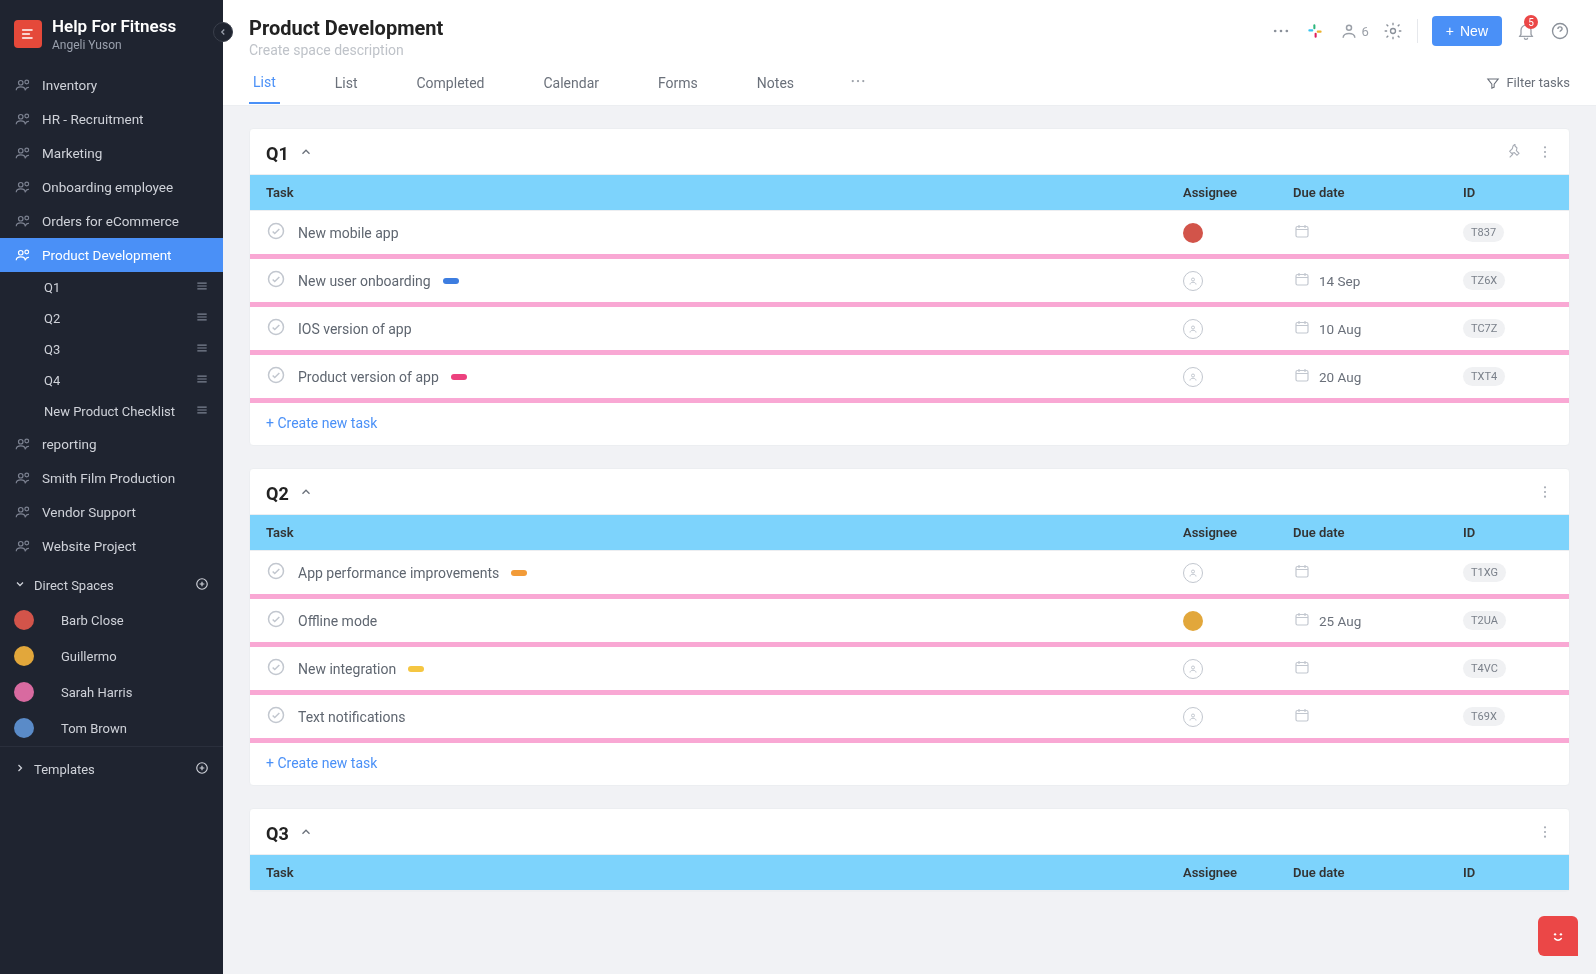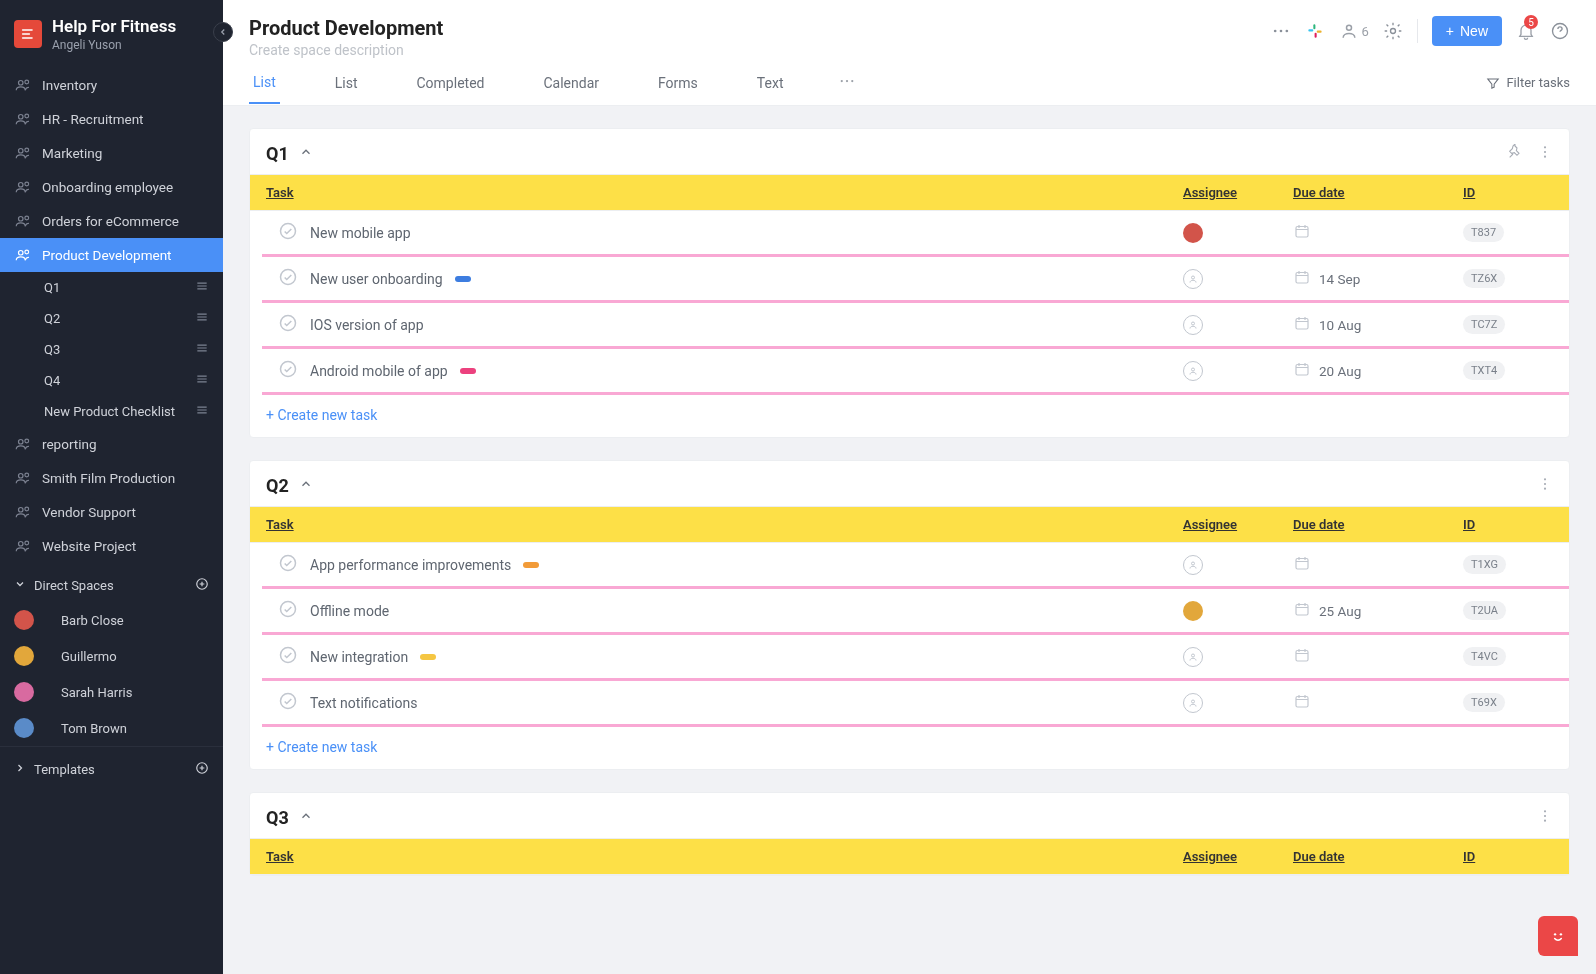--- a/index.html
+++ b/index.html
@@ -52,22 +52,22 @@
 .tabmore { color:#9ba0a8; cursor:pointer; padding-bottom:12px; }
 .filter-link { display:flex; align-items:center; gap:6px; color:#6a707a; font-size:13px; padding-bottom:12px; cursor:pointer; }
 
 .content { flex:1; overflow:auto; background:#f1f2f5; padding:22px 26px 40px 26px; }
 .panel { background:#fff; border:1px solid #eceef1; border-radius:4px; margin-bottom:22px; }
 .panel-head { display:flex; align-items:center; justify-content:space-between; padding:14px 16px 10px 16px; }
 .panel-head .left { display:flex; align-items:center; gap:10px; }
 .panel-title { font-size:18px; font-weight:700; color:#222; }
 .panel-head-icons { display:flex; align-items:center; gap:14px; color:#a7acb5; }
 
-.gridhead { display:grid; grid-template-columns:1fr 110px 170px 90px; padding:10px 16px; background:#fde047; border-top:1px solid #eceef1; border-bottom:1px solid #eceef1; font-size:13px; font-weight:600; color:#333;text-decoration:underline; }
-.taskrow { display:grid; grid-template-columns:1fr 110px 170px 90px; align-items:center; padding:10px 16px; border-bottom:3px solid #f9a8d4;margin-left:12px; }
+.gridhead { display:grid; grid-template-columns:1fr 110px 170px 90px; padding:10px 16px; background:#7dd3fc; border-top:1px solid #eceef1; border-bottom:1px solid #eceef1; font-size:13px; font-weight:600; color:#333; }
+.taskrow { display:grid; grid-template-columns:1fr 110px 170px 90px; align-items:center; padding:10px 16px; border-bottom:5px solid #f9a8d4; }
 .tname { display:flex; align-items:center; gap:12px; color:#5f6670; font-size:14px; }
 .tcheck { width:20px; height:20px; flex-shrink:0; color:#c2c7cf; }
 .tag-pill { display:inline-block; width:16px; height:6px; border-radius:3px; }
 .pill-blue { background:#3d7de0; } .pill-pink { background:#ec417e; } .pill-orange { background:#f29b38; } .pill-yellow { background:#f5c642; }
 .cal-ic { width:18px; height:18px; color:#c2c7cf; }
 .due-cell { display:flex; align-items:center; gap:8px; color:#6a707a; font-size:13.5px; }
 .assign-cell { display:flex; align-items:center; }
 .assign-ph { width:20px; height:20px; border:1.5px solid #c2c7cf; border-radius:50%; display:flex; align-items:center; justify-content:center; color:#c2c7cf; }
 .assign-av { width:20px; height:20px; border-radius:50%; }
 .id-chip { background:#f0f1f3; color:#7a808a; font-size:11px; padding:3px 8px; border-radius:10px; display:inline-block; }
@@ -337,21 +337,21 @@
       </div>
     </div>
 
     <div class="tabsrow">
       <div class="tablist" id="tablist">
           <span class="tabitem active">List</span>
           <span class="tabitem">List</span>
           <span class="tabitem">Completed</span>
           <span class="tabitem">Calendar</span>
           <span class="tabitem">Forms</span>
-          <span class="tabitem">Text</span>
+          <span class="tabitem">Notes</span>
           <span class="tabmore"><svg width="18" height="18" viewBox="0 0 24 24" fill="currentColor">
               <circle cx="5" cy="12" r="1.5"></circle>
               <circle cx="12" cy="12" r="1.5"></circle>
               <circle cx="19" cy="12" r="1.5"></circle>
             </svg></span>
         </div>
       <div class="filter-link">
         <svg width="14" height="14" viewBox="0 0 24 24" fill="none" stroke="currentColor" stroke-width="1.8">
             <path d="M3 5h18l-7 9v5l-4 2v-7L3 5z"></path>
           </svg>
@@ -454,21 +454,21 @@
               <span>10 Aug</span>
             </div>
             <div><span class="id-chip">TC7Z</span></div>
           </div>
           <div class="taskrow">
             <div class="tname">
               <span><svg class="tcheck" viewBox="0 0 24 24" fill="none" stroke="currentColor" stroke-width="1.8">
                   <circle cx="12" cy="12" r="9"></circle>
                   <path d="M8 12.5l2.5 2.5L16 9.5"></path>
                 </svg></span>
-              <span>Android mobile of app</span>
+              <span>Product version of app</span>
               <span class="tag-pill pill-pink"></span>
             </div>
             <div class="assign-cell">
               <span class="assign-ph">
                 <svg width="12" height="12" viewBox="0 0 24 24" fill="none" stroke="currentColor" stroke-width="2">
                   <circle cx="12" cy="9" r="3"></circle>
                   <path d="M6 19c0-2.5 2.5-4.5 6-4.5s6 2 6 4.5"></path>
                 </svg>
               </span>
             </div>

